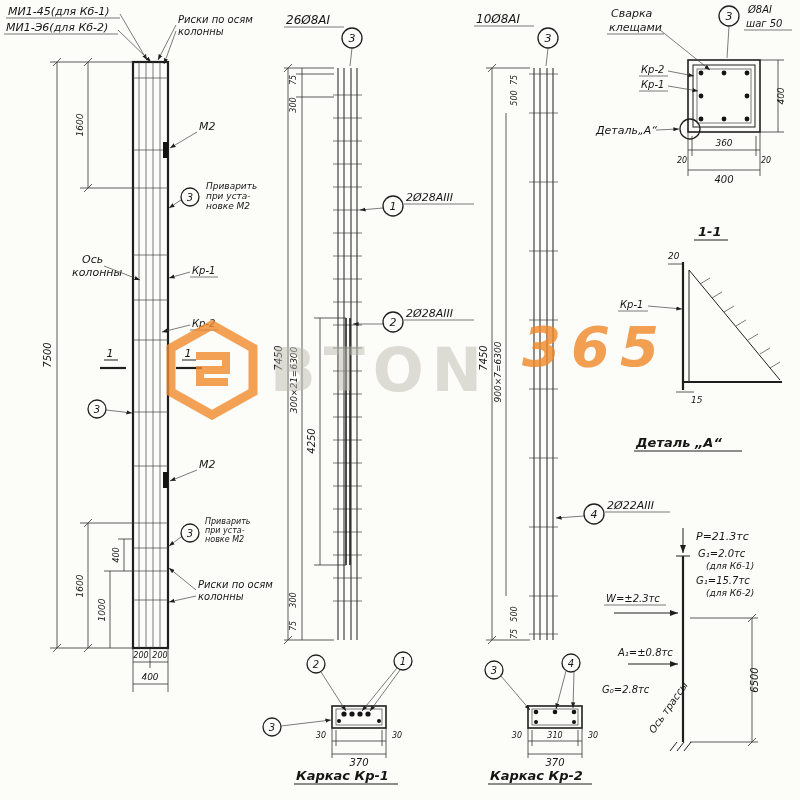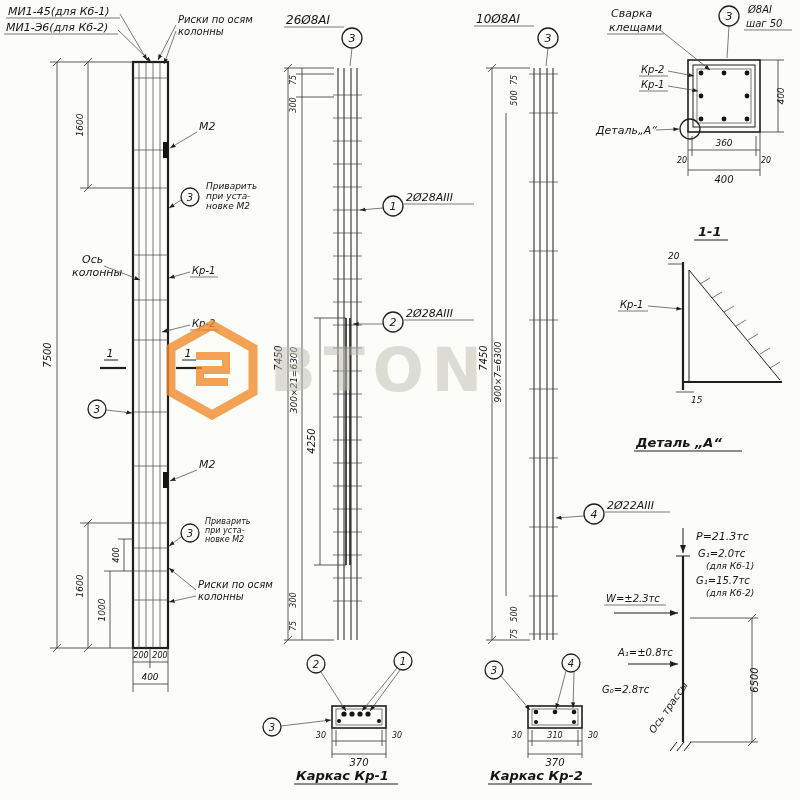--- a/index.html
+++ b/index.html
@@ -435,13 +435,14 @@
     <line x1="488" y1="784" x2="592" y2="784" class="ln"></line>
   </g>
 </svg>
 
 <div class="watermark">
   <svg width="92" height="100" viewBox="0 0 92 100">
     <polygon points="46,5 87,28 87,72 46,95 5,72 5,28" fill="none" stroke="rgba(240,138,44,0.8)" stroke-width="9"></polygon>
     <path d="M30,36 L60,36 L60,50 L34,50 L34,62 L62,62" fill="none" stroke="rgba(240,138,44,0.8)" stroke-width="8"></path>
   </svg>
   <span class="wm-brand">BTON</span>
+  <span class="wm-num">365</span>
 </div>
 
 </body></html>

